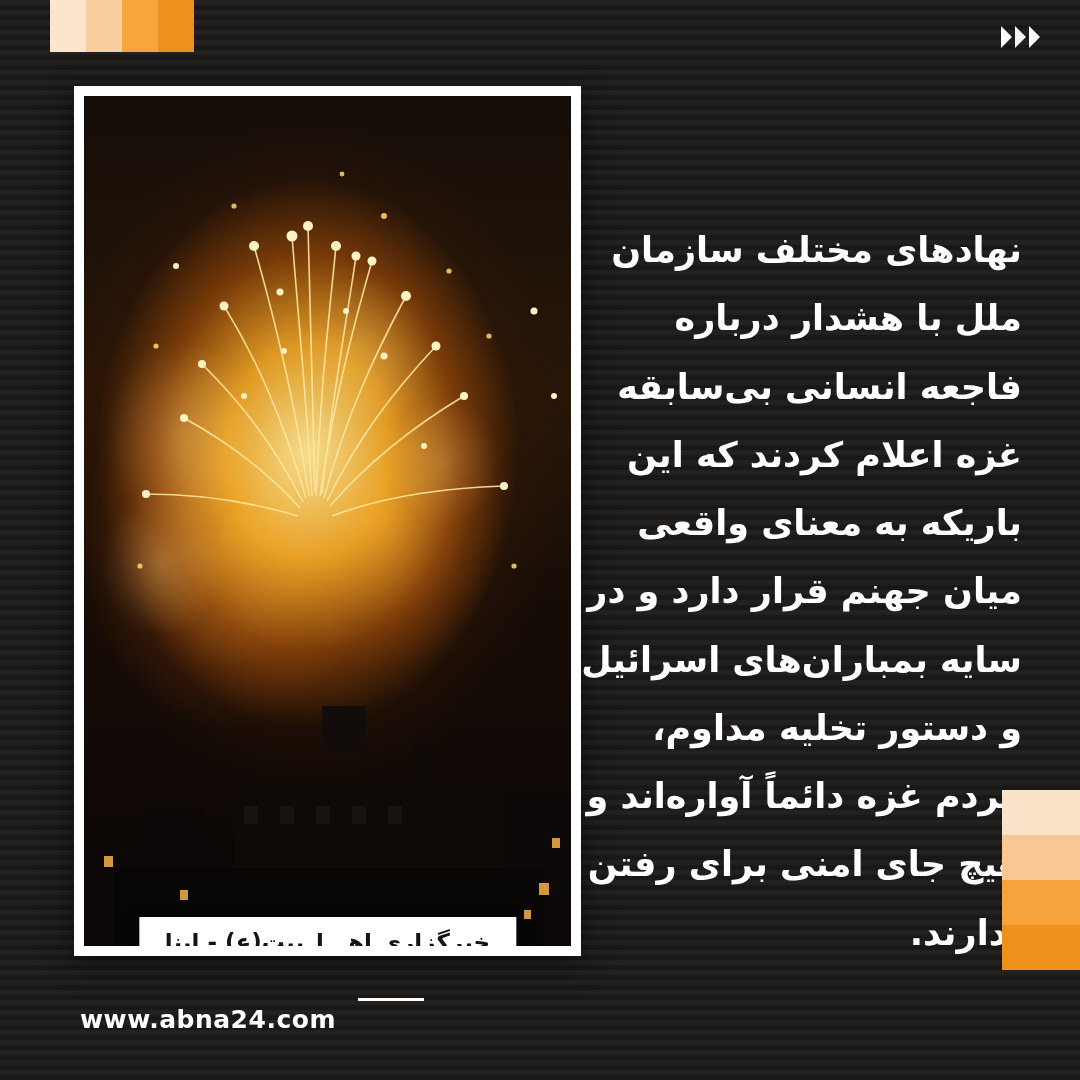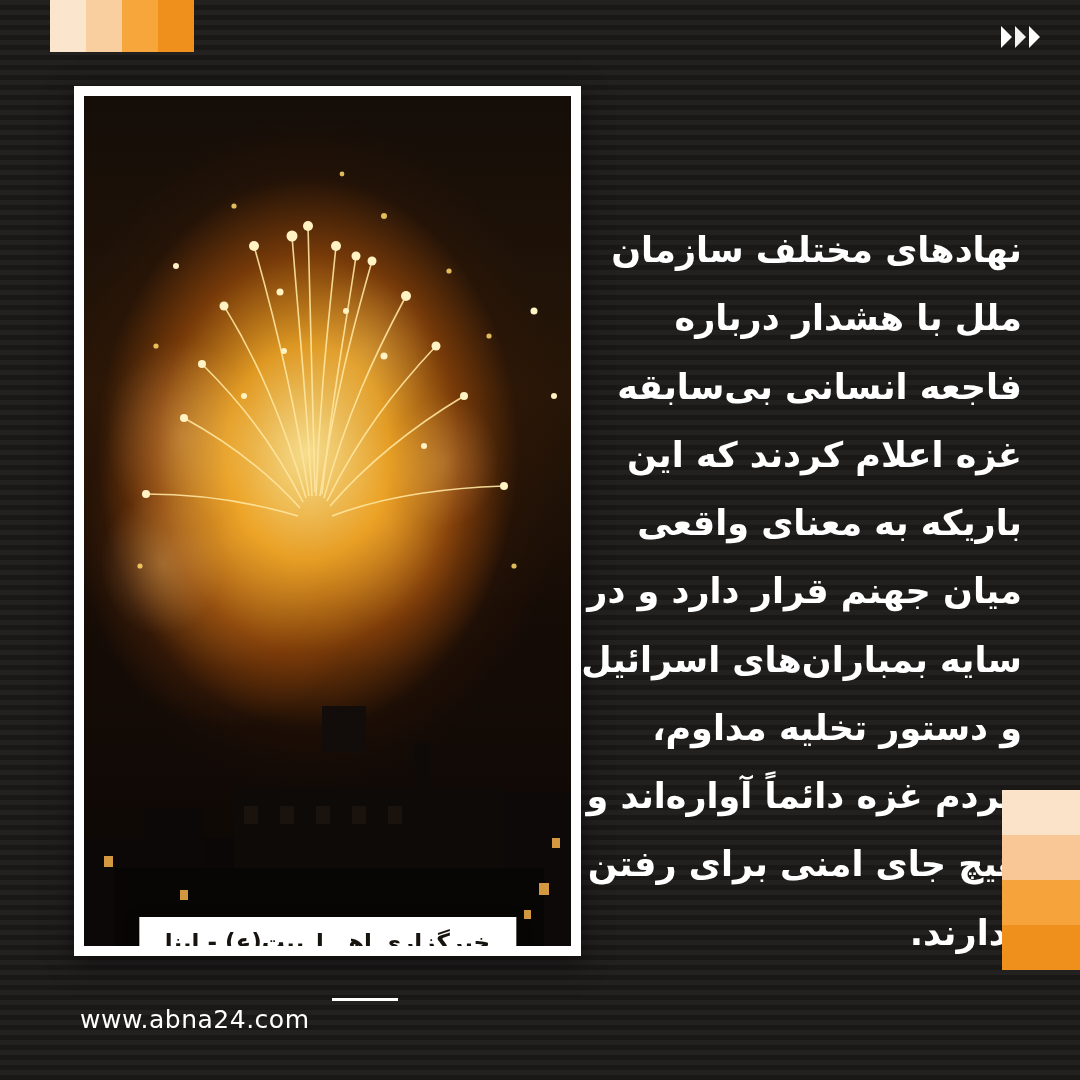--- a/index.html
+++ b/index.html
@@ -150,21 +150,21 @@
     gap: 22px;
   }
   .footer .rule {
     width: 66px;
     height: 3px;
     background: #ffffff;
   }
   .footer .url {
     color: #ffffff;
     font-size: 25px;
-    font-weight: 400;
+    font-weight: 700;
     letter-spacing: 0.5px;
     direction: ltr;
     margin-top: 40px;
   }
 </style>
 </head>
 <body>
 
 <div class="canvas">
 

